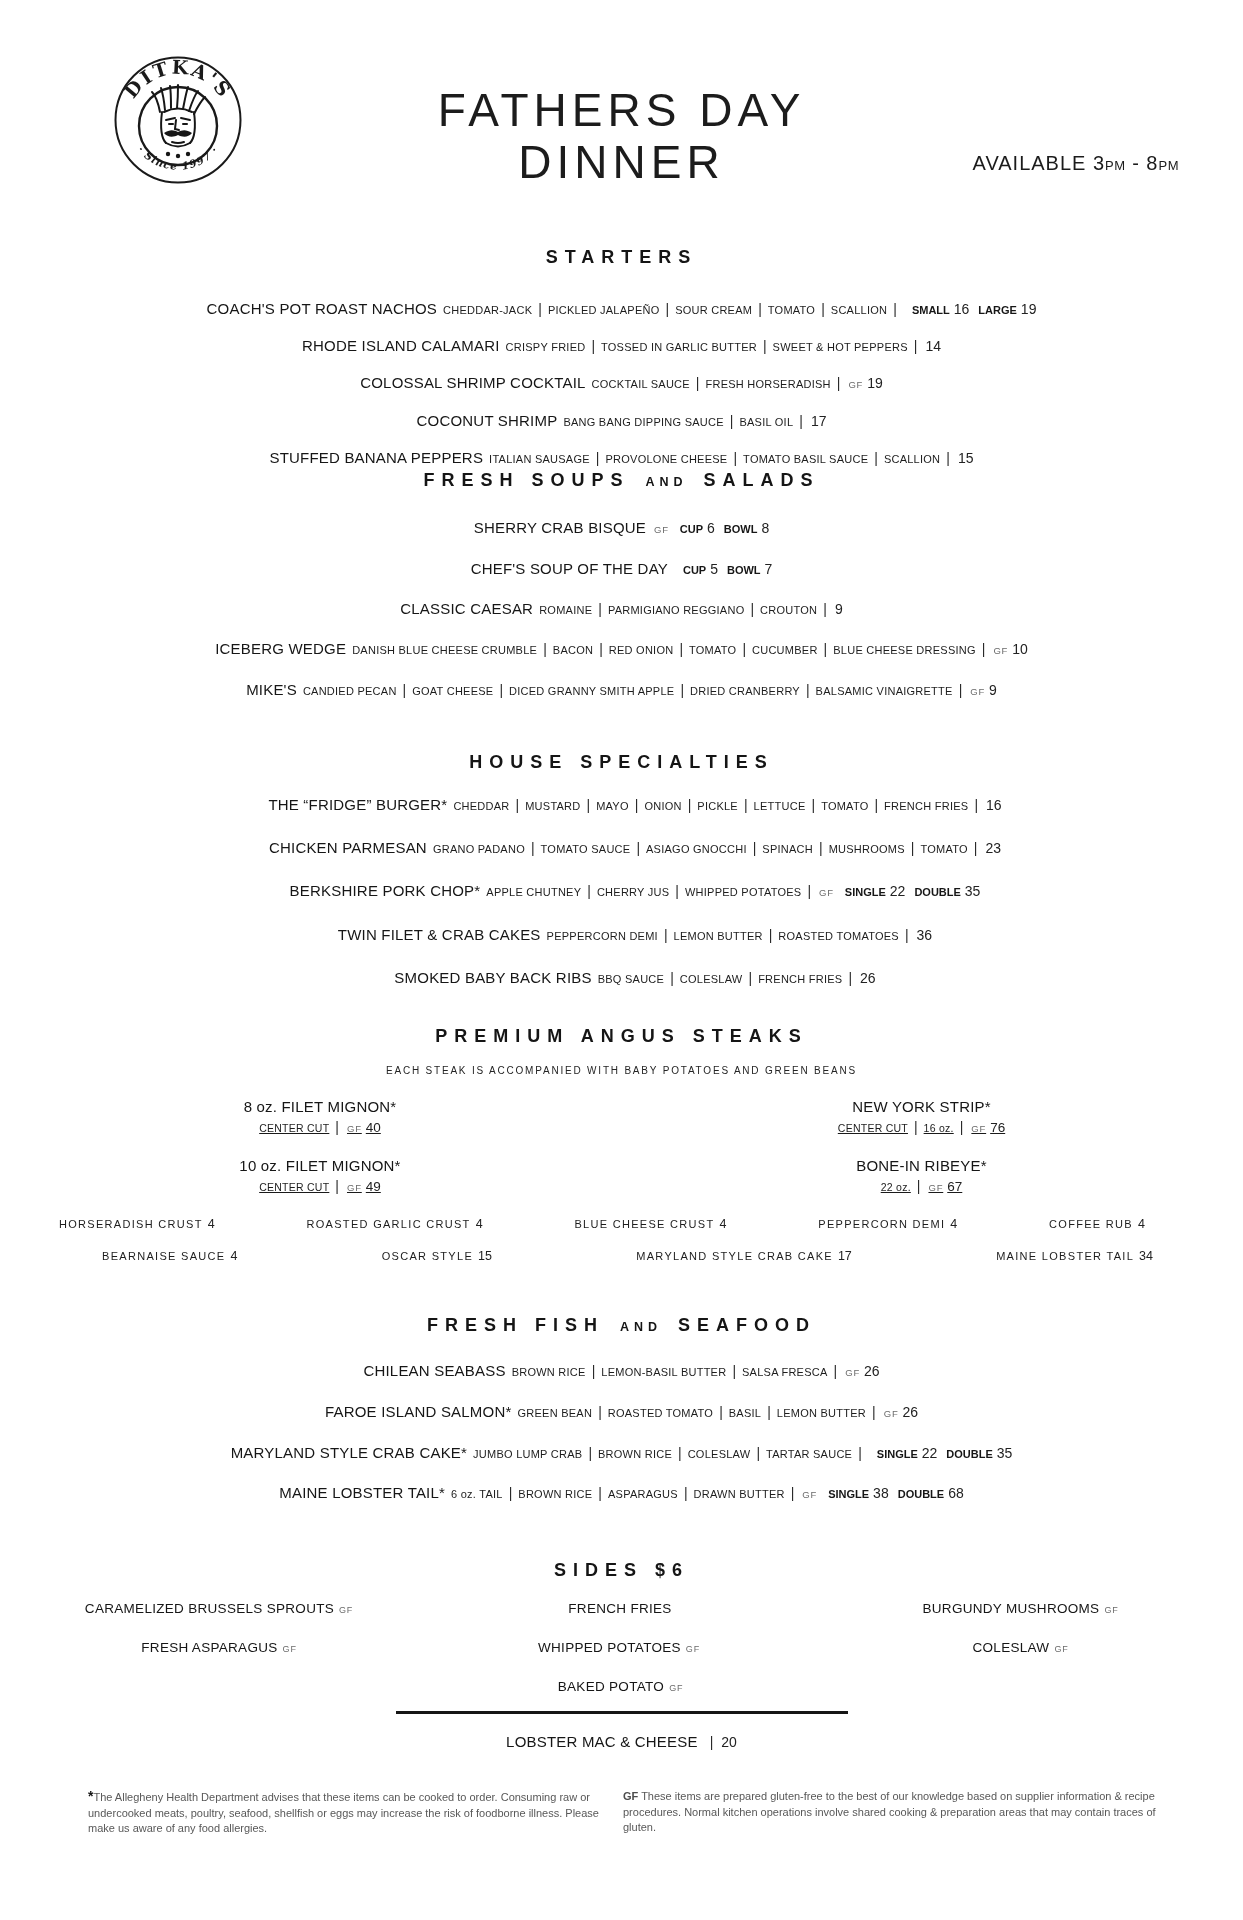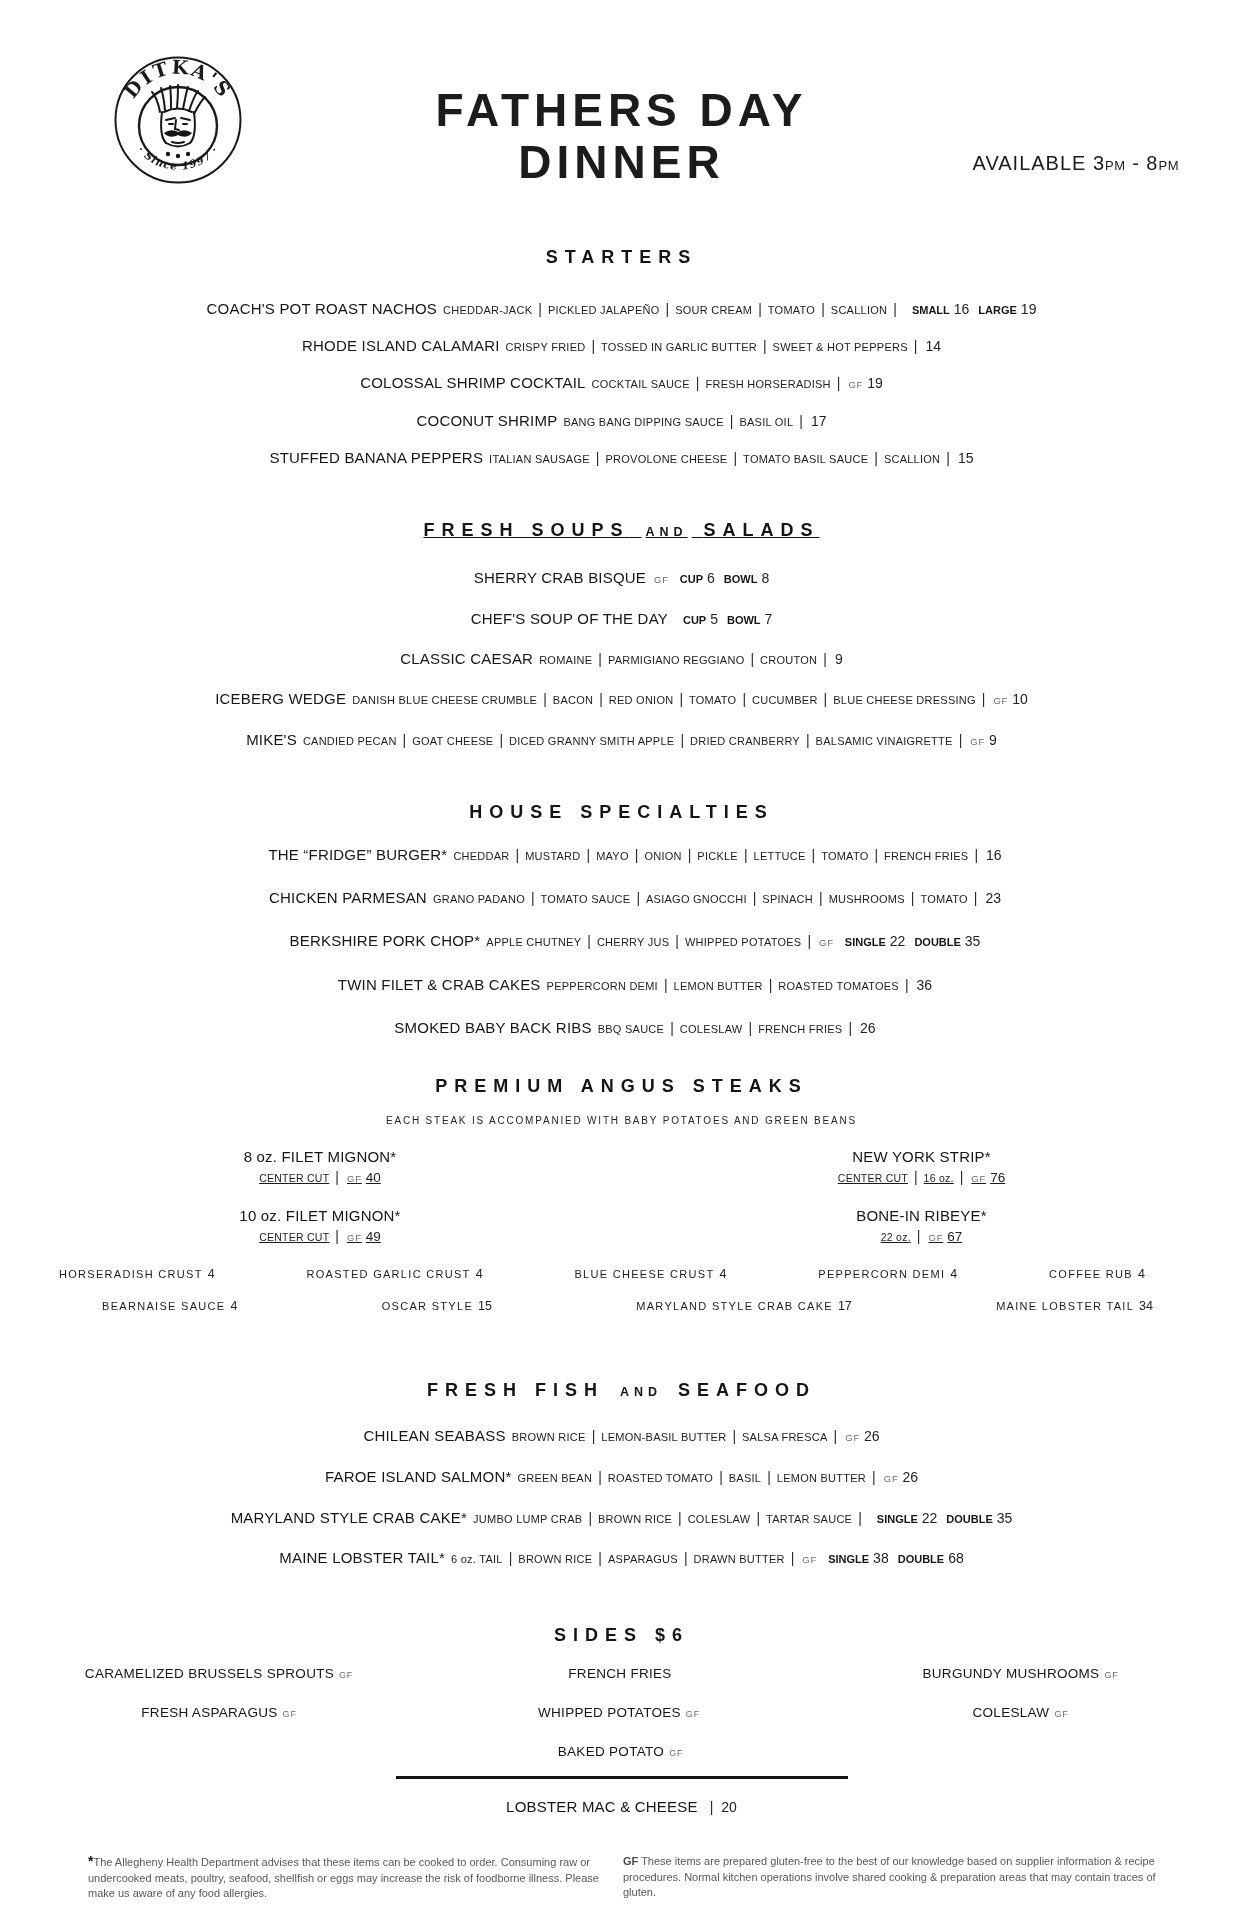--- a/index.html
+++ b/index.html
@@ -7,47 +7,47 @@
     width:1243px;height:1920px;overflow:hidden;position:relative;
     font-family:"Liberation Sans",sans-serif;color:#1a1a1a;
     -webkit-font-smoothing:antialiased;
   }
   .wrap{position:relative;width:1243px;height:1920px;}
 
   
   header{position:relative;height:210px;}
   .logo{position:absolute;left:112px;top:50px;width:132px;height:140px;}
   .title{padding-top:84px;text-align:center;font-size:46px;line-height:52px;
-         letter-spacing:5px;font-weight:700;color:#1c1c1c;}
+         letter-spacing:5px;font-weight:400;color:#1c1c1c;}
   .avail{position:absolute;right:64px;top:108px;font-size:20px;letter-spacing:1px;
          font-weight:400;white-space:nowrap;color:#1b1b1b;margin-top:44px;}
   .avail .pm{font-size:13px;letter-spacing:0.5px;}
 
   
   .sec{text-align:center;}
   .heading{font-size:18px;font-weight:600;letter-spacing:7px;color:#151515;line-height:22px;}
   .h-and{font-size:12.5px;letter-spacing:5px;margin:0 4px;}
   .items{display:flex;flex-direction:column;}
   .item{line-height:20px;white-space:nowrap;}
   .iname{font-size:15px;font-weight:500;letter-spacing:0.2px;margin-right:6px;color:#161616;}
   .desc{font-size:11px;font-weight:400;letter-spacing:0.25px;color:#1d1d1d;}
   .bar{font-size:14px;font-weight:300;color:#2a2a2a;margin:0 6px;}
   .lbl{font-size:11px;font-weight:700;margin:0 2px 0 9px;color:#161616;}
   .num{font-size:14px;font-weight:400;margin-left:2px;color:#222;}
   .gf{font-size:9.5px;color:#6b6b6b;letter-spacing:0.8px;margin:0 2px;}
 
   
   .sec-0 .heading{margin-top:36px;}
   .sec-0 .items{margin-top:31px;row-gap:16px;}
-  .sec-1 .heading{margin-top:50px;text-decoration:underline;}
+  .sec-1 .heading{}
   .sec-1 .items{margin-top:25px;row-gap:19px;}
   .sec-2 .heading{margin-top:49px;}
   .sec-2 .items{margin-top:22px;row-gap:22px;padding-left:27px;}
   .sec-3 .heading{margin-top:36px;}
-  .sec-4 .heading{margin-top:65px;}
+  .sec-4 .heading{margin-top:50px;}
   .sec-4 .items{margin-top:23px;row-gap:19px;}
   .sec-5 .heading{margin-top:54px;}
 
   
   .subtitle{margin-top:17px;font-size:10px;letter-spacing:1.8px;font-weight:500;color:#242424;line-height:14px;}
   .steak-grid{display:grid;grid-template-columns:640px 563px;row-gap:18px;margin-top:18px;}
   .steak .iname{margin-right:0;line-height:22px;}
   .steak .sub{line-height:16px;margin-top:1px;white-space:nowrap;text-decoration:underline;}
   .steak .sub .desc{font-size:10.5px;}
   .steak .sub .num{font-size:13.5px;}

